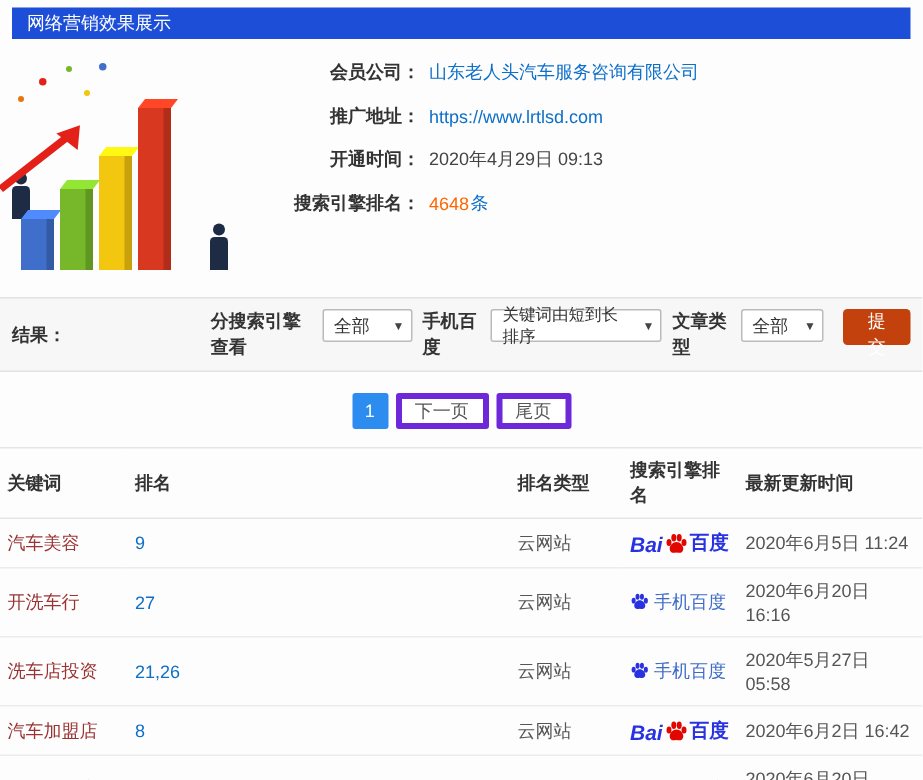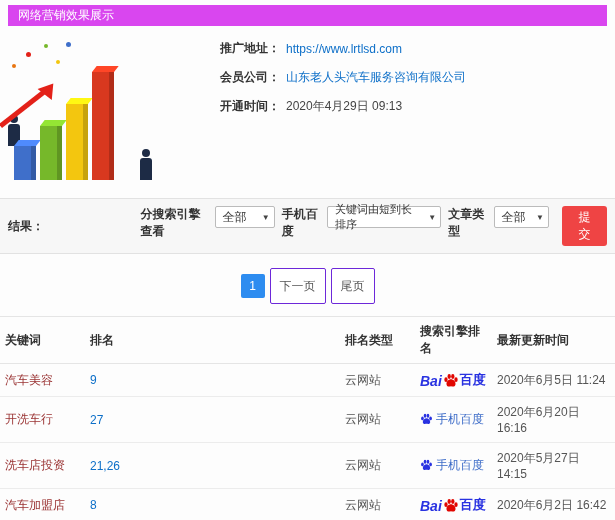--- a/index.html
+++ b/index.html
@@ -9,21 +9,21 @@
     background: #fdfdfd;
     color: #333;
     font-size: 12px;
     overflow: hidden;
   }
   .page { width: 615px; }
 
   
   .header-bar {
     margin: 5px 8px 0 8px;
-    background: #d946ef;
+    background: #1d4ed8;
     color: #fff;
     height: 21px;
     line-height: 21px;
     padding-left: 10px;
     font-size: 12px;
   }
 
   
   .info-section { display: flex; padding: 8px 0 4px 0; }
   .chart-illustration {
@@ -83,33 +83,33 @@
   .select-box {
     background: #fff; border: 1px solid #bbb; border-radius: 2px;
     height: 22px; display: inline-flex; align-items: center;
     padding: 0 4px 0 7px; gap: 8px; cursor: default; color:#333;
   }
   .select-arrow { font-size: 8px; color:#444; }
   .sel-engine { width: 72px; justify-content: space-between; }
   .sel-sort { width: 140px; justify-content: space-between; font-size: 11px; }
   .sel-type { width: 66px; justify-content: space-between; }
   .submit-btn {
-    background: #ef4444; color: #fff; border: none; border-radius: 3px;
-    height: 40px; padding: 0 13px; font-size: 12px; margin-left: 6px; cursor: pointer;
+    background: #c2410c; color: #fff; border: none; border-radius: 3px;
+    height: 24px; padding: 0 13px; font-size: 12px; margin-left: 6px; cursor: pointer;
     font-family: inherit;
   }
 
   
   .pagination { display:flex; justify-content:center; align-items:center; gap:5px; padding: 14px 0 12px; }
   .page-current {
     background:#2d8cf0; color:#fff; min-width:24px; height:24px;
     display:inline-flex; align-items:center; justify-content:center; border-radius:2px;
   }
   .page-btn {
-    border:1px solid #6d28d9; background:#fff; color:#555; height:36px;
+    border:4px solid #6d28d9; background:#fff; color:#555; height:24px;
     display:inline-flex; align-items:center; justify-content:center;
     padding: 0 9px; border-radius:2px; cursor:pointer;
   }
 
   
   table { width: 100%; border-collapse: collapse; table-layout: fixed; border-top: 1px solid #e5e5e5; }
   col.c-kw { width: 85px; } col.c-rank { width: 255px; } col.c-rt { width: 75px; }
   col.c-eng { width: 77px; } col.c-time { width: 123px; }
   th { text-align: left; font-size: 12px; color:#333; padding: 6px 5px; border-bottom: 1px solid #e5e5e5; font-weight: bold; }
   td { padding: 7px 5px; border-bottom: 1px solid #ececec; font-size: 12px; color:#555;margin-left:40px; }
@@ -151,30 +151,35 @@
       <div class="arrow-line"></div>
       <div class="arrow-head"></div>
       <div class="person person-2">
           <div class="head"></div>
           <div class="body"></div>
         </div>
     </div>
 
     <div class="info-fields">
       <div class="info-row">
+        <span class="info-label">会员公司：</span>
+        <span class="info-value val-link">山东老人头汽车服务咨询有限公司</span>
+      </div>
+      <div class="info-row">
         <span class="info-label">推广地址：</span>
         <span class="info-value val-link">https://www.lrtlsd.com</span>
-      </div>
-      <div class="info-row">
-        <span class="info-label">会员公司：</span>
-        <span class="info-value val-link">山东老人头汽车服务咨询有限公司</span>
       </div>
       <div class="info-row">
         <span class="info-label">开通时间：</span>
         <span class="info-value val-text">2020年4月29日 09:13</span>
+      </div>
+      <div class="info-row">
+        <span class="info-label">搜索引擎排名：</span>
+        <span class="info-value val-count">4648</span>
+          <span class="info-value val-unit" style="margin-left:1px">条</span>
       </div>
     </div>
   </div>
 
   <div class="filter-bar">
     <span class="result-label">结果：</span>
     <div class="filter-controls">
       <span class="control-label">分搜索引擎查看</span>
       <div class="select-box sel-engine">
         <span>全部</span>
@@ -258,21 +263,21 @@
           <td><span class="mobile-baidu">
               <svg class="paw" viewBox="0 0 24 24" width="13" height="13">
                 <ellipse cx="4.5" cy="10" rx="2.5" ry="3.5" fill="#2932e1"></ellipse>
                 <ellipse cx="19.5" cy="10" rx="2.5" ry="3.5" fill="#2932e1"></ellipse>
                 <ellipse cx="9.3" cy="5.2" rx="2.5" ry="3.7" fill="#2932e1"></ellipse>
                 <ellipse cx="14.7" cy="5.2" rx="2.5" ry="3.7" fill="#2932e1"></ellipse>
                 <path d="M12 9.5c-3.6 0-6.8 3.3-6.8 6.9 0 2.4 1.7 3.9 3.8 3.9 1.1 0 2-.4 3-.4s1.9.4 3 .4c2.1 0 3.8-1.5 3.8-3.9 0-3.6-3.2-6.9-6.8-6.9z" fill="#2932e1"></path>
               </svg>
               <span class="mb-label">手机百度</span>
             </span></td>
-          <td>2020年5月27日 14:15</td>
+          <td>2020年5月27日 05:58</td>
         </tr>
         <tr>
           <td class="kw">汽车加盟店</td>
           <td class="rank"><span>8</span></td>
           <td>云网站</td>
           <td><span class="baidu-logo">
               <span class="bai">Bai</span>
               <svg class="paw" viewBox="0 0 24 24" width="16" height="16">
                 <ellipse cx="4.5" cy="10" rx="2.5" ry="3.5" fill="#e10600"></ellipse>
                 <ellipse cx="19.5" cy="10" rx="2.5" ry="3.5" fill="#e10600"></ellipse>

